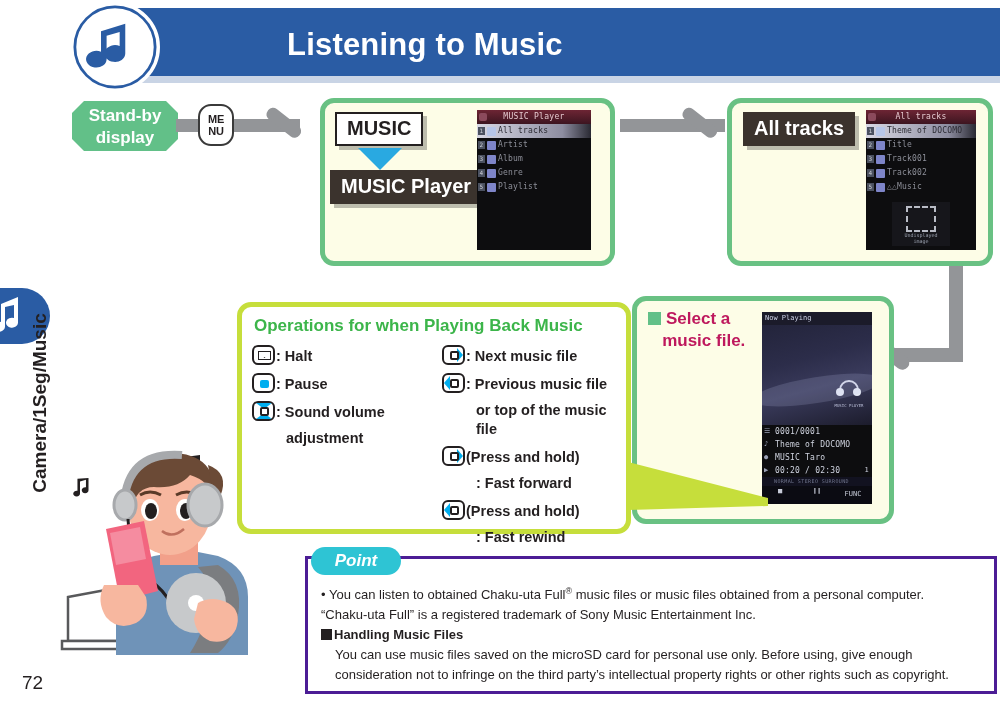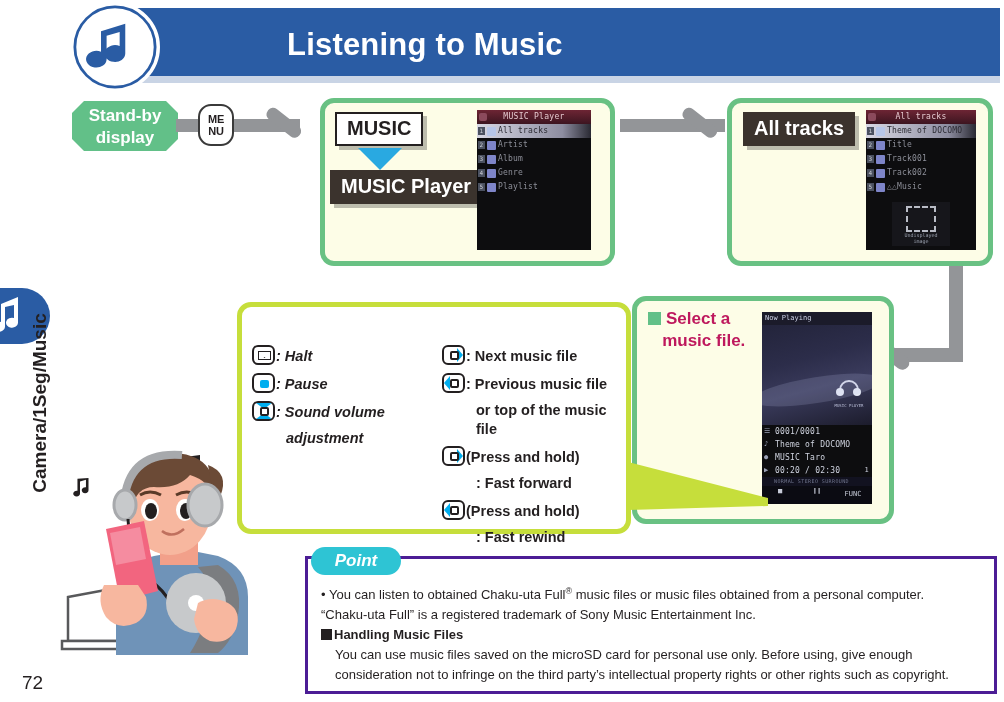--- a/index.html
+++ b/index.html
@@ -226,21 +226,21 @@
   #np-soft .sl{ left:2px; top:1px; width:32px; }
   #np-soft .sc{ left:38px; top:1px; width:34px; }
   #np-soft .sr{ left:74px; top:4px; width:34px; }
 
   
   #ops-title{
     position:absolute; left:12px; top:9px;
     color:#3cb54a; font-size:17px; font-weight:bold;
   }
   .ops-col{ position:absolute; }
-  #ops-left{ left:10px; top:38px; width:185px;font-style:italic; }
+  #ops-left{ left:10px; top:38px; width:185px; }
   #ops-right{ left:200px; top:38px; width:190px; }
   .ops-item{
     position:relative; display:flex; align-items:flex-start;
     margin-bottom:6px; min-height:22px;
   }
   .ops-text{
     font-size:14.5px; font-weight:bold; color:#231f20; line-height:18px;
     padding-top:2px; white-space:pre-line;
   }
   .ops-indent{
@@ -481,20 +481,21 @@
   <div id="np-eq">NORMAL  STEREO  SURROUND  WMA/LTD</div>
   <div id="np-soft">
     <div class="sl">■</div>
     <div class="sc">❙❙</div>
     <div class="sr">FUNC</div>
 
   </div>
 </div>
 
 <div id="panel-ops">
+  <div id="ops-title">Operations for when Playing Back Music</div>
 
   <div class="ops-col" id="ops-left">
     <div class="ops-item">
       <span class="key">
           <span class="env"></span>
         </span>
       <span class="ops-text">: Halt</span>
     </div>
     <div class="ops-item">
       <span class="key">

